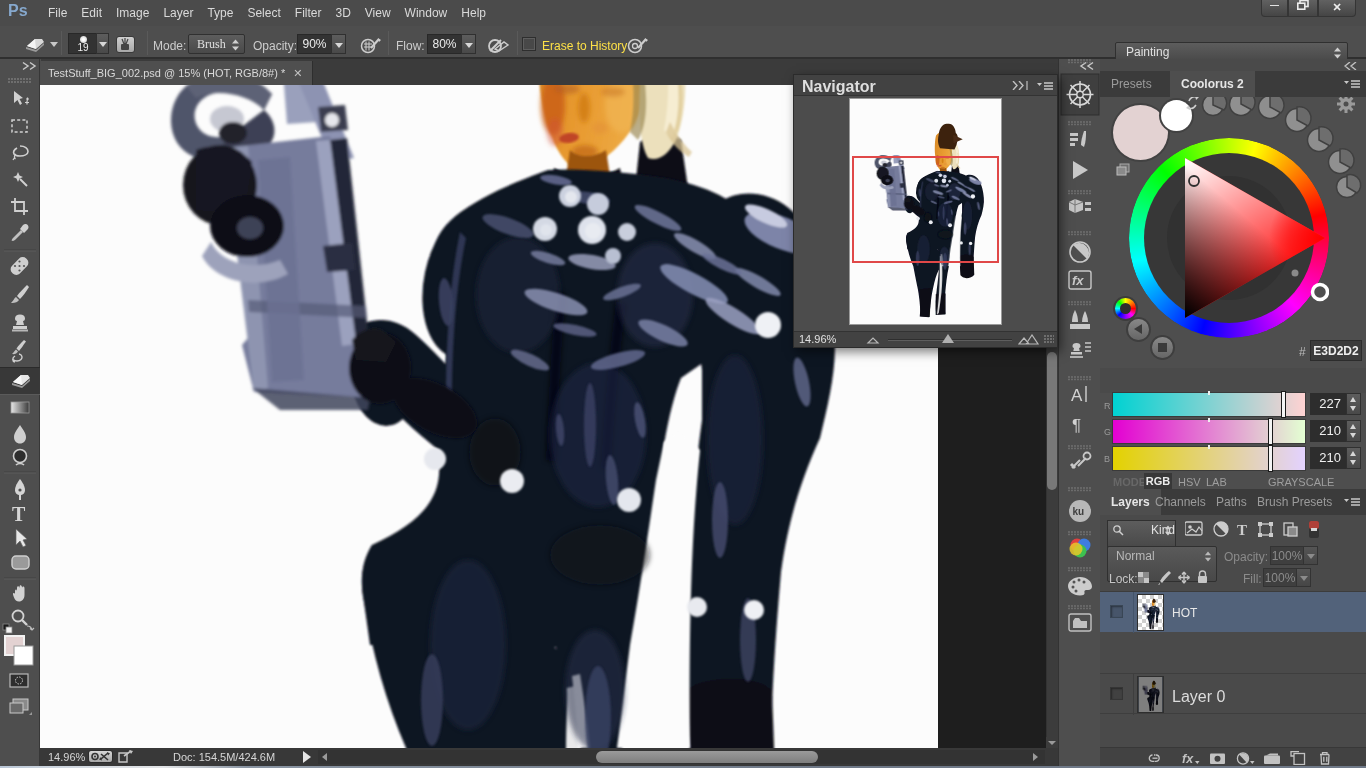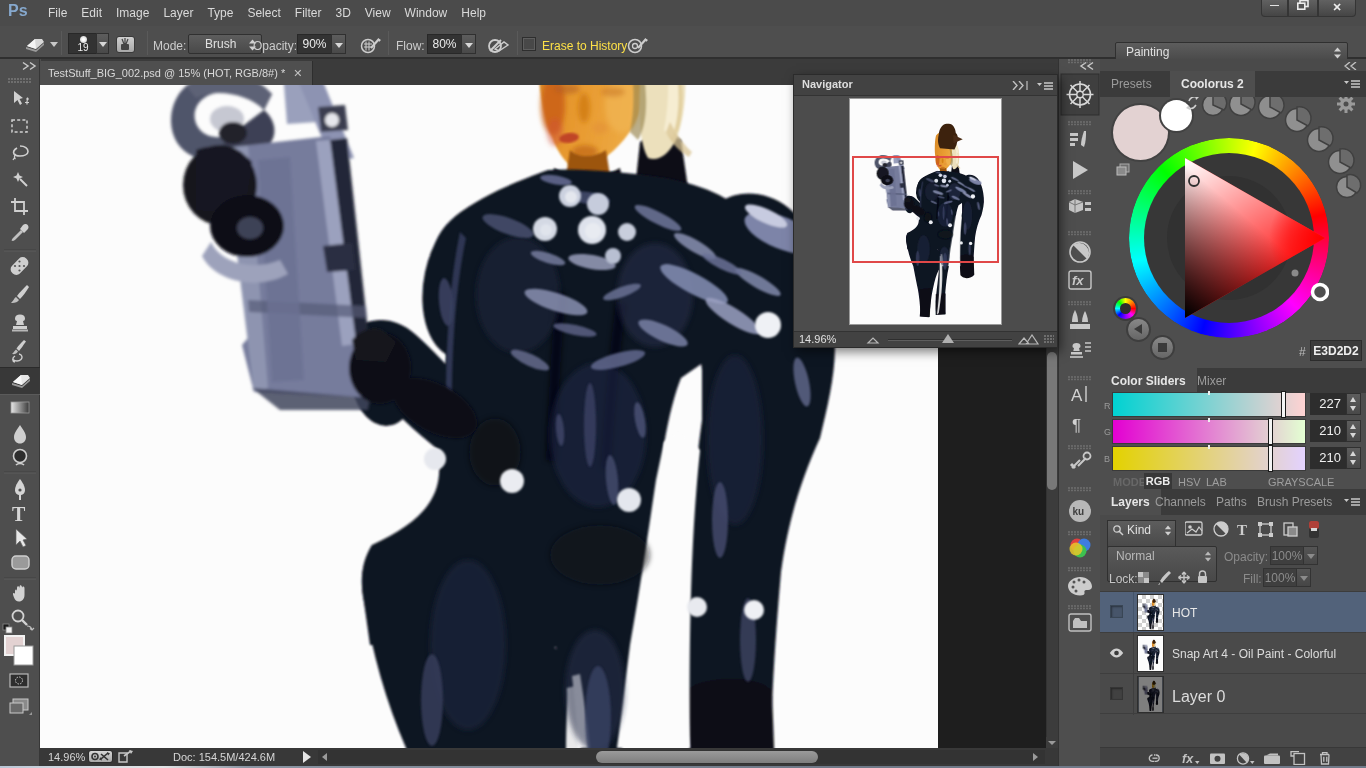--- a/index.html
+++ b/index.html
@@ -79,21 +79,21 @@
     <div style="position:absolute;left:2px;top:8px;width:0;height:0;border-left:4px solid transparent;border-right:4px solid transparent;border-top:5px solid #d8d8d8;"></div>
   </div>
   <div class="abs" style="left:116px;top:36px;width:19px;height:17px;background:linear-gradient(#cfcfcf,#a8a8a8);border-radius:3px;border:1px solid #3a3a3a;">
     <svg width="17" height="15" viewBox="0 0 17 15">
         <path d="M8,1 L8,7 M5,2 L7,7 M11,2 L9,7" stroke="#444" stroke-width="1.2" fill="none"></path>
         <rect x="4" y="7" width="8" height="6" rx="1" fill="#444"></rect>
       </svg>
   </div>
   <div class="vdiv" style="left:147px;"></div>
   <div class="optlabel" style="left:153px;">Mode:</div>
-  <div class="abs drop" style="left:188px;top:34px;width:74px;height:20px;line-height:19px;padding-left:16px;">Brush
+  <div class="abs drop" style="left:188px;top:34px;width:57px;height:20px;line-height:19px;padding-left:8px;font-family:Liberation Serif, serif;">Brush
     <svg style="position:absolute;right:4px;top:4px;" width="9" height="12" viewBox="0 0 9 12">
         <path d="M1,4.5 L4.5,0.5 L8,4.5 Z M1,7.5 L4.5,11.5 L8,7.5 Z" fill="#d0d0d0"></path>
       </svg>
   </div>
   <div class="optlabel" style="left:253px;">Opacity:</div>
   <div class="abs dropdark" style="left:297px;top:34px;width:35px;height:20px;line-height:19px;text-align:center;">90%</div>
   <div class="abs arrbtn" style="left:331px;top:34px;width:15px;height:20px;">
     <div style="position:absolute;left:3px;top:8px;width:0;height:0;border-left:4px solid transparent;border-right:4px solid transparent;border-top:5px solid #d8d8d8;"></div>
   </div>
   <div class="abs" style="left:359px;top:36px;">
@@ -563,24 +563,20 @@
         <div style="position:absolute;left:6px;top:5px;width:0;height:0;border-top:5px solid transparent;border-bottom:5px solid transparent;border-right:8px solid #3a3a3a;"></div>
       </div>
       <div style="position:absolute;left:52px;top:240px;width:21px;height:21px;border-radius:50%;background:linear-gradient(#888,#666);box-shadow:0 0 0 2px #3e3e3e;">
         <div style="position:absolute;left:6px;top:6px;width:9px;height:9px;background:#3a3a3a;"></div>
       </div>
 
       <div style="position:absolute;left:199px;top:248px;font-size:12px;color:#bdbdbd;">#</div>
       <div style="position:absolute;left:210px;top:243px;width:52px;height:21px;background:#3c3c3c;border:1px solid #2c2c2c;color:#efefef;font-size:12px;font-weight:bold;line-height:20px;text-align:center;">E3D2D2</div>
     </div>
 
-    <div class="tabrow" style="position:absolute;left:0;top:309px;width:266px;height:25px;">
-      <div class="tab active" style="left:0;">Color Sliders</div>
-      <div class="tab" style="left:86px;">Mixer</div>
-    </div>
     <div style="position:absolute;left:0;top:334px;width:266px;height:96px;background:#4e4e4e;">
       <div style="position:absolute;left:4px;top:8px;font-size:9px;color:#9a9a9a;">R</div>
       <div style="position:absolute;left:13px;top:-3px;width:192px;height:3px;"></div>
       <div style="position:absolute;left:13px;top:0px;width:192px;height:23px;background:linear-gradient(90deg,rgb(0,210,210),rgb(255,210,210));box-shadow:0 0 0 1px #3a3a3a;">
         <div style="position:absolute;left:95px;top:-2px;width:2px;height:4px;background:#efefef;"></div>
         <div style="position:absolute;left:168px;top:-2px;width:5px;height:27px;background:#f4f4f4;border:1px solid #1a1a1a;"></div>
       </div>
       <div style="position:absolute;left:210px;top:0px;width:36px;height:22px;background:#2d2d2d;color:#f0f0f0;font-size:13px;line-height:22px;text-align:right;padding-right:5px;">227</div>
       <div style="position:absolute;left:246px;top:0px;width:15px;height:22px;background:linear-gradient(#5d5d5d,#494949);border:1px solid #303030;">
         <div style="position:absolute;left:3px;top:3px;width:0;height:0;border-left:3.5px solid transparent;border-right:3.5px solid transparent;border-bottom:5px solid #d6d6d6;"></div>
@@ -619,21 +615,21 @@
       <div class="tab" style="left:44px;">Channels</div>
       <div class="tab" style="left:105px;">Paths</div>
       <div class="tab" style="left:146px;">Brush Presets</div>
       <svg class="pmenu" width="16" height="9" viewBox="0 0 16 9">
           <path d="M0,1 l5,0 -2.5,3 Z" fill="#c8c8c8"></path>
           <path d="M7,1 h9 M7,4 h9 M7,7 h9" stroke="#c8c8c8" stroke-width="1.3"></path>
         </svg>
     </div>
     <div style="position:absolute;left:0;top:456px;width:266px;height:251px;background:#4a4a4a;">
 
-      <div style="position:absolute;left:7px;top:5px;width:69px;height:28px;background:linear-gradient(#5d5d5d,#494949);border:1px solid #303030;border-radius:0;color:#e0e0e0;font-size:12px;line-height:18px;">
+      <div style="position:absolute;left:7px;top:5px;width:69px;height:28px;background:linear-gradient(#5d5d5d,#494949);border:1px solid #303030;border-radius:0;color:#e0e0e0;font-size:12px;line-height:18px;text-align:right;">
         <svg style="position:absolute;left:4px;top:3px;" width="12" height="12" viewBox="0 0 12 12">
             <circle cx="5" cy="5" r="3.2" fill="none" stroke="#d0d0d0" stroke-width="1.3"></circle>
             <path d="M7.5,7.5 L11,11" stroke="#d0d0d0" stroke-width="1.5"></path>
           </svg>
         <span style="margin-left:19px;">Kind</span>
         <svg style="position:absolute;right:3px;top:4px;" width="8" height="11" viewBox="0 0 9 12">
             <path d="M1,4.5 L4.5,0.5 L8,4.5 Z M1,7.5 L4.5,11.5 L8,7.5 Z" fill="#d0d0d0"></path>
           </svg>
       </div>
       <svg style="position:absolute;left:85px;top:6px;" width="140" height="17" viewBox="0 0 140 17">
@@ -692,33 +688,20 @@
       <div style="position:absolute;left:0;top:76px;width:266px;height:41px;background:#52627a;border-top:1px solid #3c3c3c;">
         <div style="position:absolute;left:10px;top:13px;width:13px;height:13px;background:#47556a;border:1px solid #394655;box-shadow:inset 1px 1px 2px rgba(0,0,0,0.4);"></div>
         <div style="position:absolute;left:33px;top:0;width:1px;height:41px;background:#44546a;"></div>
         <div style="position:absolute;left:38px;top:3px;width:25px;height:35px;background:#fff;outline:1px solid #2e2e2e;
           background-image:linear-gradient(45deg,#cfcfcf 25%,transparent 25%,transparent 75%,#cfcfcf 75%),linear-gradient(45deg,#cfcfcf 25%,transparent 25%,transparent 75%,#cfcfcf 75%);background-size:8px 8px;background-position:0 0,4px 4px;">
           <svg width="25" height="35" viewBox="22 -267 916 1366">
               <use href="#figart"></use>
             </svg>
         </div>
         <div style="position:absolute;left:72px;top:14px;font-size:12px;color:#e8e8e8;">HOT</div>
-      </div>
-      <div style="position:absolute;left:0;top:117px;width:266px;height:41px;background:#4a4a4a;border-top:1px solid #3e3e3e;">
-        <svg style="position:absolute;left:9px;top:15px;" width="15" height="10" viewBox="0 0 17 12">
-            <path d="M0.5,6 C3,2 6,0.5 8.5,0.5 C11,0.5 14,2 16.5,6 C14,10 11,11.5 8.5,11.5 C6,11.5 3,10 0.5,6 Z" fill="#d0d0d0"></path>
-            <circle cx="8.5" cy="6" r="2.8" fill="#3a3a3a"></circle>
-          </svg>
-        <div style="position:absolute;left:33px;top:0;width:1px;height:41px;background:#3e3e3e;"></div>
-        <div style="position:absolute;left:38px;top:3px;width:25px;height:35px;background:#fff;outline:1px solid #2e2e2e;">
-          <svg width="25" height="35" viewBox="22 -267 916 1366">
-              <use href="#fig"></use>
-            </svg>
-        </div>
-        <div style="position:absolute;left:72px;top:14px;font-size:12px;color:#dcdcdc;">Snap Art 4 - Oil Paint - Colorful</div>
       </div>
       <div style="position:absolute;left:0;top:158px;width:266px;height:41px;background:#4a4a4a;border-top:1px solid #3e3e3e;border-bottom:1px solid #3e3e3e;">
         <div style="position:absolute;left:10px;top:13px;width:13px;height:13px;background:#414141;border:1px solid #353535;box-shadow:inset 1px 1px 2px rgba(0,0,0,0.4);"></div>
         <div style="position:absolute;left:33px;top:0;width:1px;height:41px;background:#3e3e3e;"></div>
         <div style="position:absolute;left:38px;top:3px;width:25px;height:35px;background:#2a3038;outline:1px solid #2e2e2e;overflow:hidden;">
           <svg width="25" height="35" viewBox="22 -267 916 1366" style="filter:brightness(0.5) hue-rotate(10deg);">
               <use href="#fig"></use>
             </svg>
         </div>
         <div style="position:absolute;left:72px;top:14px;font-size:16px;color:#dcdcdc;">Layer 0</div>
@@ -745,21 +728,21 @@
               <path d="M174,3.5 l9,0 M175,3.5 l0.5,9.5 7,0 0.5,-9.5 M177.8,5.8 l0,5 M180.8,5.8 l0,5"></path>
               <path d="M176.5,3.5 l0,-1.8 4.5,0 0,1.8"></path>
             </g>
         </svg>
       </div>
     </div>
 </div>
 
   <div class="abs" id="navigator">
     <div style="position:absolute;left:0;top:0;width:263px;height:21px;background:#424242;border-bottom:1px solid #333;">
-      <div style="position:absolute;left:8px;top:3px;font-size:11px;color:#dedede;font-weight:bold;">Navigator</div>
+      <div style="position:absolute;left:8px;top:3px;font-size:16px;color:#dedede;font-weight:bold;">Navigator</div>
       <svg style="position:absolute;left:218px;top:6px;" width="20" height="9" viewBox="0 0 20 9">
           <path d="M1,0 l4,4.5 -4,4.5 M7,0 l4,4.5 -4,4.5" stroke="#c0c0c0" stroke-width="1.4" fill="none"></path>
           <path d="M15,0 v9" stroke="#c0c0c0" stroke-width="1.2"></path>
         </svg>
       <svg style="position:absolute;left:243px;top:7px;" width="16" height="9" viewBox="0 0 16 9">
           <path d="M0,1 l5,0 -2.5,3 Z" fill="#c8c8c8"></path>
           <path d="M7,1 h9 M7,4 h9 M7,7 h9" stroke="#c8c8c8" stroke-width="1.3"></path>
         </svg>
     </div>
     <div style="position:absolute;left:56px;top:24px;width:151px;height:225px;background:#ffffff;box-shadow:0 0 0 1px #9a9a9a;">

